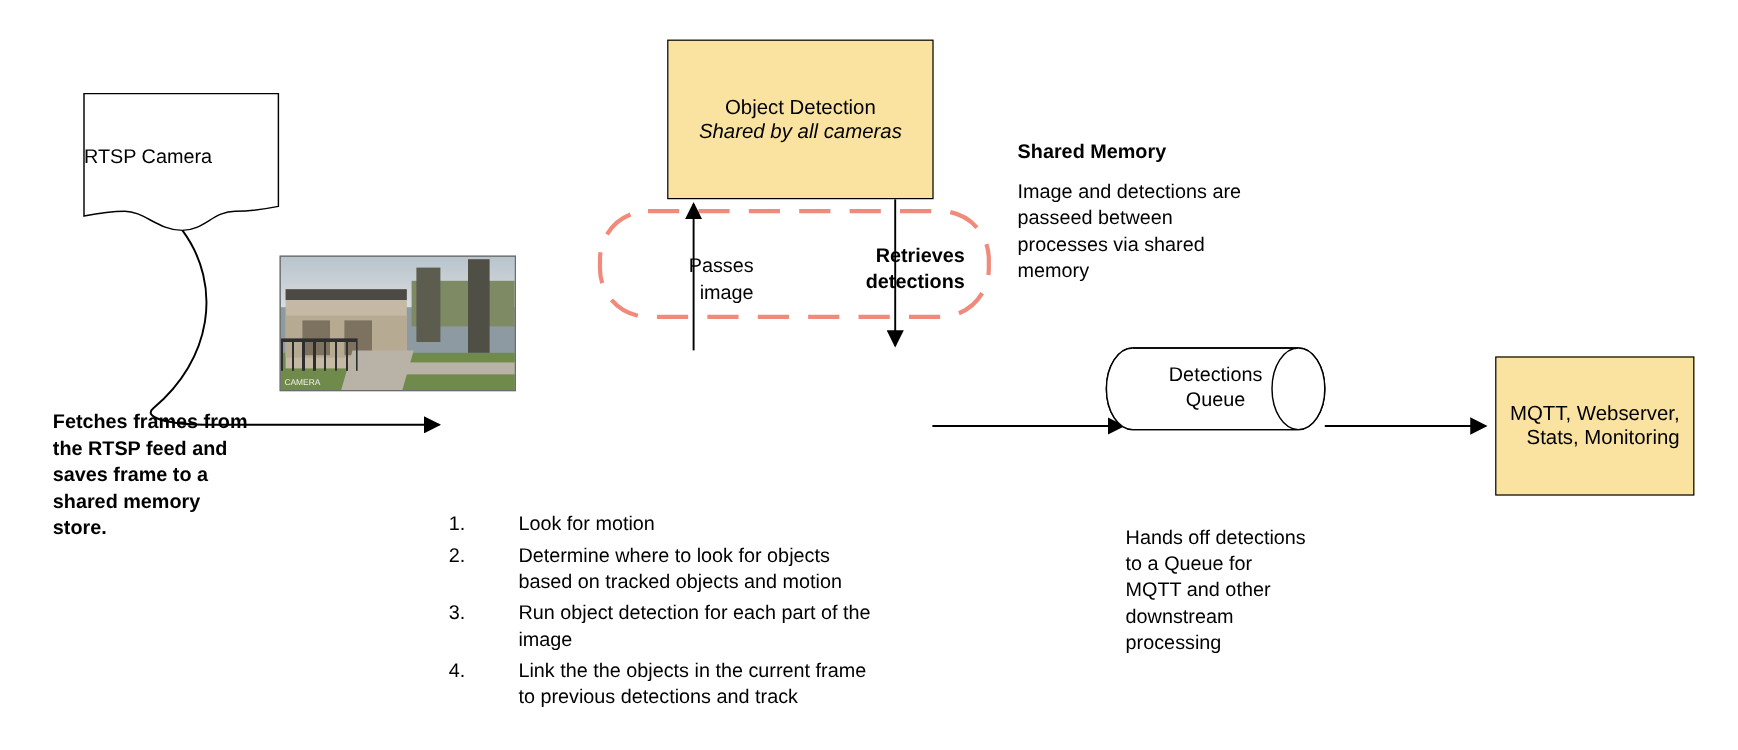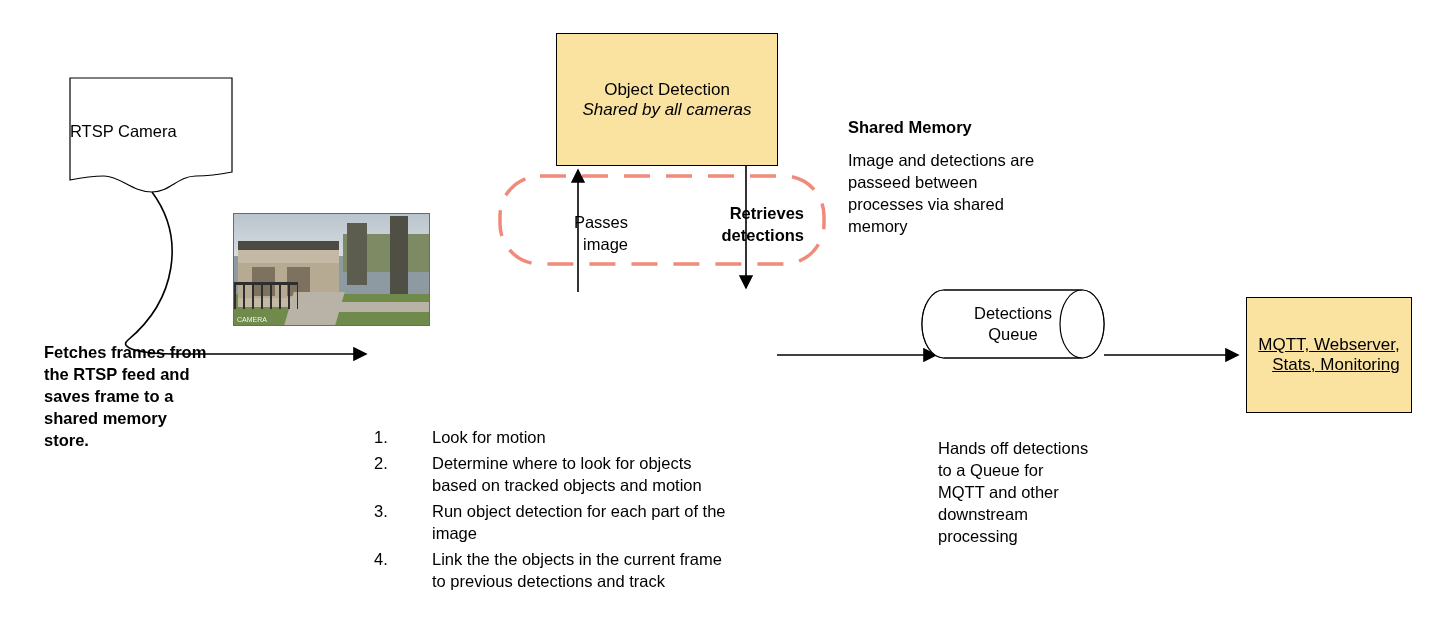--- a/index.html
+++ b/index.html
@@ -194,21 +194,21 @@
     <div class="stamp">CAMERA</div>
   </div>
 
 
   <div class="cyl" style="left:944px; top:290px; width:138px; height:68px;">
     <div class="cyl-label">Detections
 Queue</div>
   </div>
 
   <div class="node box" style="left:1246px; top:297px; width:166px; height:116px;">
-    <div class="line1 center-txt" style="white-space:pre-line;text-decoration:underline;">MQTT, Webserver,
+    <div class="line1 center-txt" style="white-space:pre-line;">MQTT, Webserver,
 Stats, Monitoring</div>
   </div>
 
   <div class="label center-txt" style="left:528px; top:212px; width:100px;">Passes
 image</div>
 
   <div class="label center-txt" style="left:692px; top:203px; width:112px;font-weight:bold;">Retrieves
 detections</div>
 
   <div class="label" style="left:44px; top:342px; width:200px;font-weight:bold;">Fetches frames from

